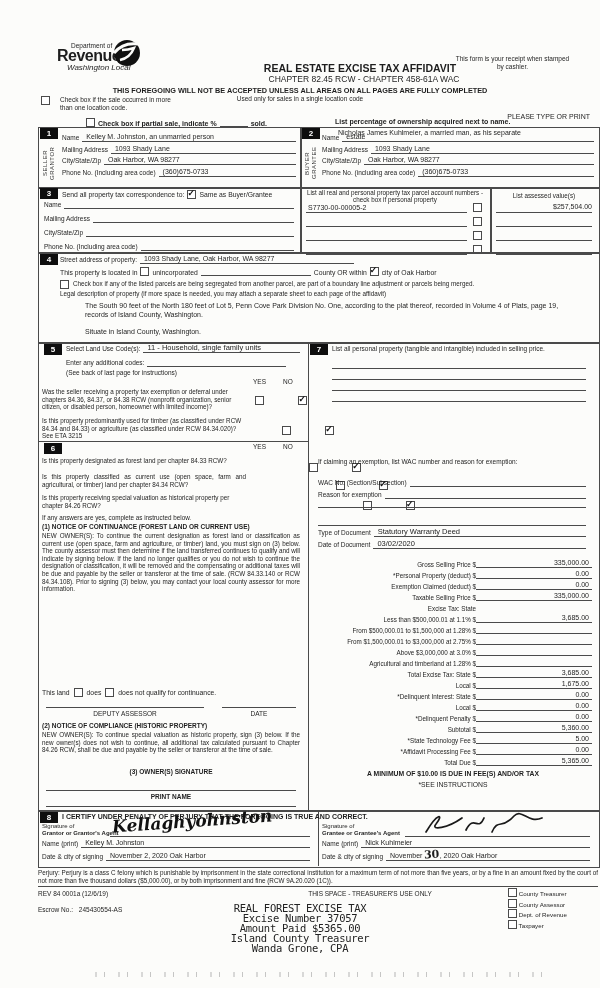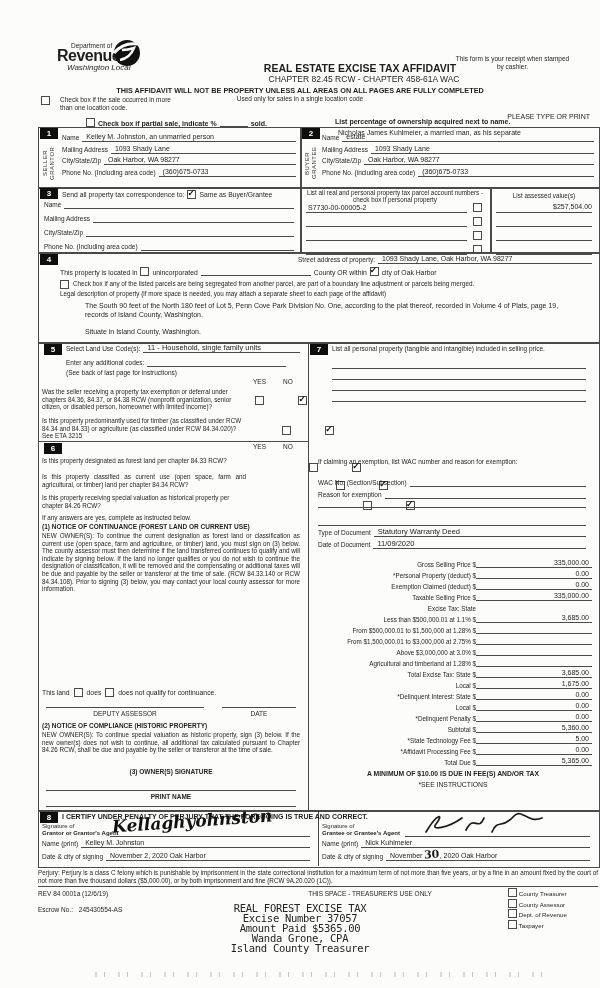--- a/index.html
+++ b/index.html
@@ -8,21 +8,21 @@
   .b{font-weight:bold;}
   .ctr{text-align:center;}
   .just{text-align:justify;}
   .box{position:absolute;border:1px solid #4a4a4a;}
   .hline{position:absolute;border-top:1px solid #4a4a4a;height:0;}
   .vline{position:absolute;border-left:1px solid #4a4a4a;width:0;}
   .badge{position:absolute;background:#0e0e0e;color:#fff;font-size:8px;font-weight:bold;width:18px;height:11px;line-height:11px;text-align:center;}
   .vlab{position:absolute;writing-mode:vertical-rl;transform:rotate(180deg);font-size:6px;letter-spacing:.5px;color:#333;text-align:center;line-height:7px;}
   .cb{display:inline-block;width:7px;height:7px;border:1px solid #4a4a4a;background:#fff;position:relative;vertical-align:-1px;flex:none;}
   .cb.checked::after{content:"✓";position:absolute;left:-1px;top:-3px;font-size:9px;font-weight:bold;color:#111;}
-  .frow{position:absolute;display:flex;align-items:flex-end;font-size:6.5px;line-height:8px;justify-content:flex-end;}
+  .frow{position:absolute;display:flex;align-items:flex-end;font-size:6.5px;line-height:8px;}
   .frow .fl{white-space:nowrap;padding-right:3px;flex:none;}
   .frow .fv{flex:1;border-bottom:1px solid #4a4a4a;font-size:7px;padding:0 0 0 4px;white-space:nowrap;min-height:8px;}
   .blank{border-bottom:1px solid #4a4a4a;display:inline-block;min-height:7px;}
   .finwrap{position:absolute;left:318px;top:557px;width:274px;}
   .finrow{display:flex;align-items:flex-end;height:11px;font-size:6.3px;}
   .finrow .flb{width:158px;text-align:right;white-space:nowrap;flex:none;}
   .finrow .fvl{flex:1;border-bottom:1px solid #4a4a4a;text-align:right;font-size:7px;padding-right:3px;min-height:8px;}
   .finrow.noline .fvl{border-bottom:none;}
   .sig{font-family:"DejaVu Serif",serif;font-style:italic;font-weight:bold;color:#111;}
   .hand{font-family:"DejaVu Serif",serif;font-weight:bold;font-size:11px;display:inline-block;transform:rotate(-3deg);}
@@ -43,21 +43,21 @@
   </div>
   <svg class="abs" style="left:110px;top:38px;" width="34" height="32" viewBox="0 0 34 32">
     <circle cx="17" cy="15" r="13" fill="#111"></circle>
     <path d="M4 15 Q13 4 28 6" stroke="#fcfcfa" stroke-width="3" fill="none"></path>
     <path d="M10 22 Q20 20 24 10 Q18 12 12 12" stroke="#fcfcfa" stroke-width="2.4" fill="none"></path>
   </svg>
 
   <div class="abs ctr b" style="left:200px;top:62px;width:320px;font-size:10.5px;">REAL ESTATE EXCISE TAX AFFIDAVIT</div>
   <div class="abs ctr" style="left:204px;top:74px;width:320px;font-size:8.5px;">CHAPTER 82.45 RCW - CHAPTER 458-61A WAC</div>
   <div class="abs ctr t65" style="left:455px;top:55px;width:115px;line-height:8px;">This form is your receipt when stamped by cashier.</div>
-  <div class="abs ctr b" style="left:0;top:86px;width:600px;font-size:7.3px;">THIS AFFIDAVIT WILL NOT BE PROPERTY UNLESS ALL AREAS ON ALL PAGES ARE FULLY COMPLETED</div>
+  <div class="abs ctr b" style="left:0;top:86px;width:600px;font-size:7.3px;">THIS FOREGOING WILL NOT BE ACCEPTED UNLESS ALL AREAS ON ALL PAGES ARE FULLY COMPLETED</div>
   <div class="abs ctr t65" style="left:0;top:95px;width:600px;">Used only for sales in a single location code</div>
 
   <div class="abs" style="left:41px;top:96px;width:140px;display:flex;gap:10px;font-size:6.5px;line-height:8px;">
     <span class="cb"></span>
     <span>Check box if the sale occurred in more than one location code.</span>
   </div>
   <div class="abs t7" style="right:10px;top:113px;">PLEASE TYPE OR PRINT</div>
 
   <div class="abs" style="left:86px;top:118px;display:flex;align-items:flex-end;font-size:7px;">
     <span class="cb"></span>
@@ -263,21 +263,21 @@
     <span class="fv"></span>
   </div>
   <div class="hline" style="left:318px;top:507px;width:268px;"></div>
   <div class="hline" style="left:318px;top:525px;width:268px;"></div>
   <div class="frow" style="left:318px;top:528px;width:268px;">
     <span class="fl">Type of Document</span>
     <span class="fv" style="font-size:7.5px;">Statutory Warranty Deed</span>
   </div>
   <div class="frow" style="left:318px;top:540px;width:268px;">
     <span class="fl">Date of Document</span>
-    <span class="fv" style="font-size:7.5px;">11/09/2020</span>
+    <span class="fv" style="font-size:7.5px;">03/02/2020</span>
   </div>
 
   <div class="finwrap">
     <div class="finrow">
         <span class="flb">Gross Selling Price  $</span>
         <span class="fvl">335,000.00</span>
       </div>
     <div class="finrow">
         <span class="flb">*Personal Property (deduct)  $</span>
         <span class="fvl">0.00</span>
@@ -407,18 +407,18 @@
     <div><span class="cb"></span> <span>County Treasurer</span></div>
     <div><span class="cb"></span> <span>County Assessor</span></div>
     <div><span class="cb"></span> <span>Dept. of Revenue</span></div>
     <div><span class="cb"></span> <span>Taxpayer</span></div>
   </div>
 
   <div class="abs stamp" style="left:150px;top:903px;width:300px;">
     <div>REAL FOREST EXCISE TAX</div>
     <div>Excise Number 37057</div>
     <div>Amount Paid $5365.00</div>
+    <div>Island County Treasurer</div>
     <div>Wanda Grone, CPA</div>
-    <div>Island County Treasurer</div>
   </div>
 
   <div class="noise"></div>
 </div>
 
 </body></html>

